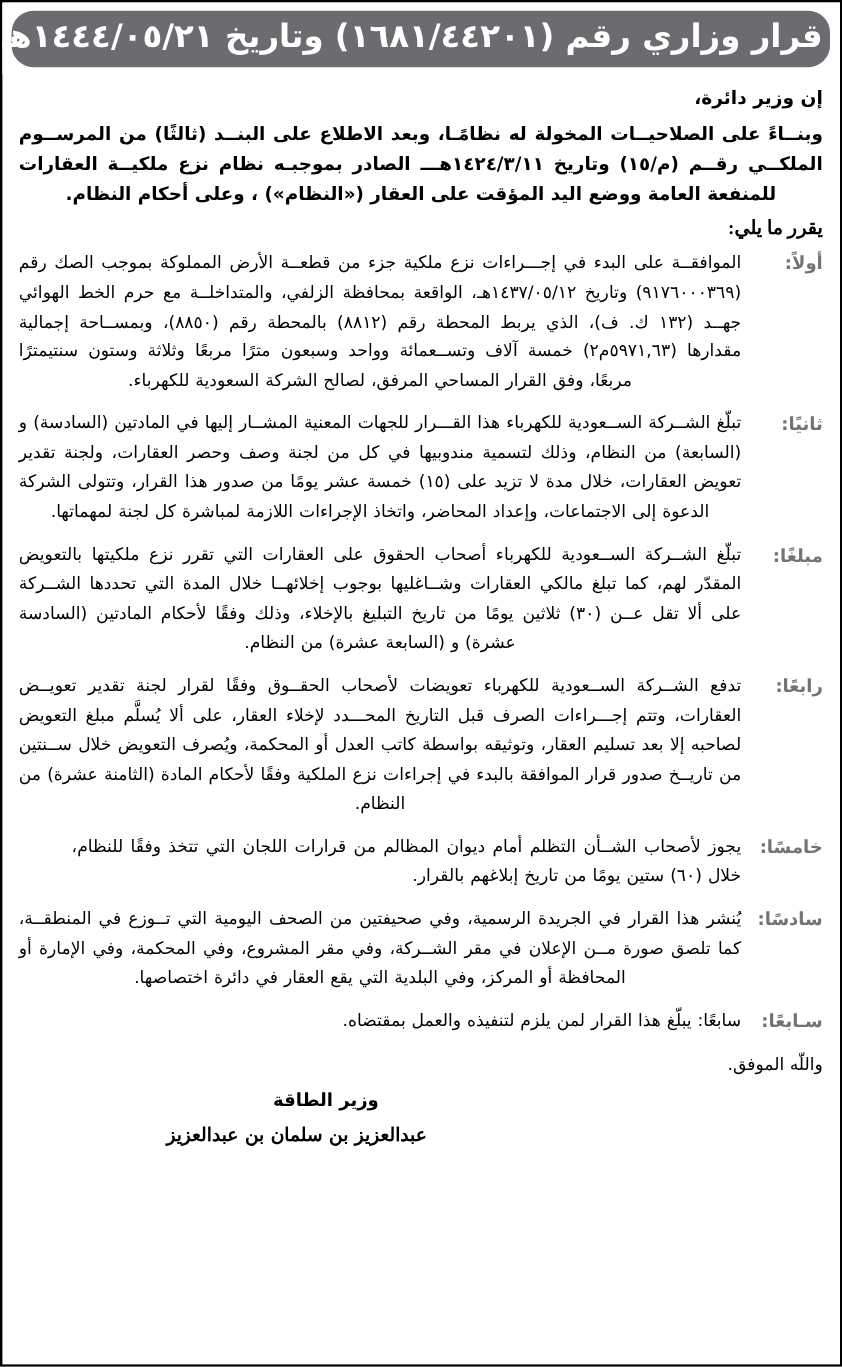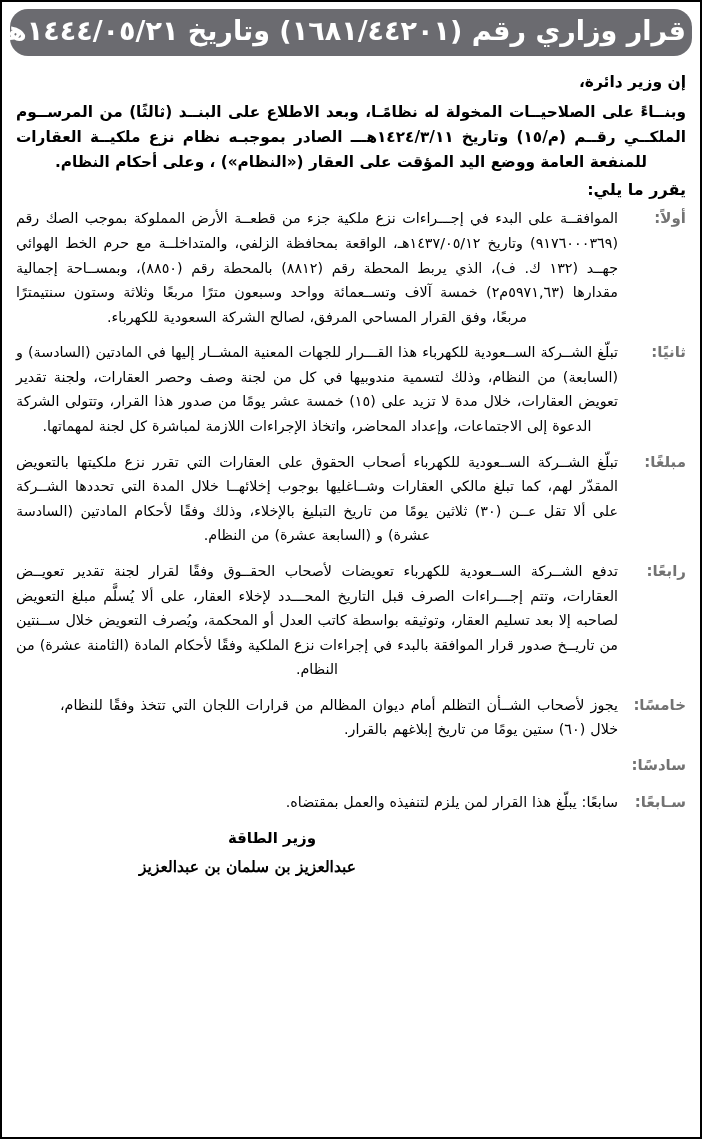--- a/index.html
+++ b/index.html
@@ -72,20 +72,21 @@
     margin: 0 0 6px 0;
     direction: rtl;
   }
   .decides-line {
     font-size: 16px;
     font-weight: bold;
     text-align: left;
     color: #000;
     margin: 2px 0 7px 0;
     direction: rtl;
+    font-family: Liberation Serif, serif;
   }
   
   .clause {
     display: flex;
     flex-direction: row;
     align-items: flex-start;
     margin: 0 0 11px 0;
     direction: rtl;
   }
   .clause-label {
@@ -182,27 +183,29 @@
       <div class="clause-text">تدفع الشــركة الســعودية للكهرباء تعويضات لأصحاب الحقــوق وفقًا لقرار لجنة تقدير تعويــض العقارات، وتتم إجـــراءات الصرف قبل التاريخ المحـــدد لإخلاء العقار، على ألا يُسلَّم مبلغ التعويض لصاحبه إلا بعد تسليم العقار، وتوثيقه بواسطة كاتب العدل أو المحكمة، ويُصرف التعويض خلال ســنتين من تاريــخ صدور قرار الموافقة بالبدء في إجراءات نزع الملكية وفقًا لأحكام المادة (الثامنة عشرة) من النظام.</div>
     </div>
 
     <div class="clause">
       <div class="clause-label">خامسًا:</div>
       <div class="clause-text last-right">يجوز لأصحاب الشــأن التظلم أمام ديوان المظالم من قرارات اللجان التي تتخذ وفقًا للنظام، خلال (٦٠) ستين يومًا من تاريخ إبلاغهم بالقرار.</div>
     </div>
 
     <div class="clause">
       <div class="clause-label">سادسًا:</div>
+      <div class="clause-text">يُنشر هذا القرار في الجريدة الرسمية، وفي صحيفتين من الصحف اليومية التي تــوزع في المنطقــة، كما تلصق صورة مــن الإعلان في مقر الشــركة، وفي مقر المشروع، وفي المحكمة، وفي الإمارة أو المحافظة أو المركز، وفي البلدية التي يقع العقار في دائرة اختصاصها.</div>
     </div>
 
     <div class="clause">
       <div class="clause-label">سـابعًا:</div>
       <div class="clause-text last-right">سابعًا: يبلّغ هذا القرار لمن يلزم لتنفيذه والعمل بمقتضاه.</div>
     </div>
 
+    <div class="tail-line">واللّه الموفق.</div>
 
     <div class="sign-block">
       <div class="sign-role">وزير الطاقة</div>
       <div class="sign-name">عبدالعزيز بن سلمان بن عبدالعزيز</div>
     </div>
 
   </div>
 </div>
 
 </body></html>

